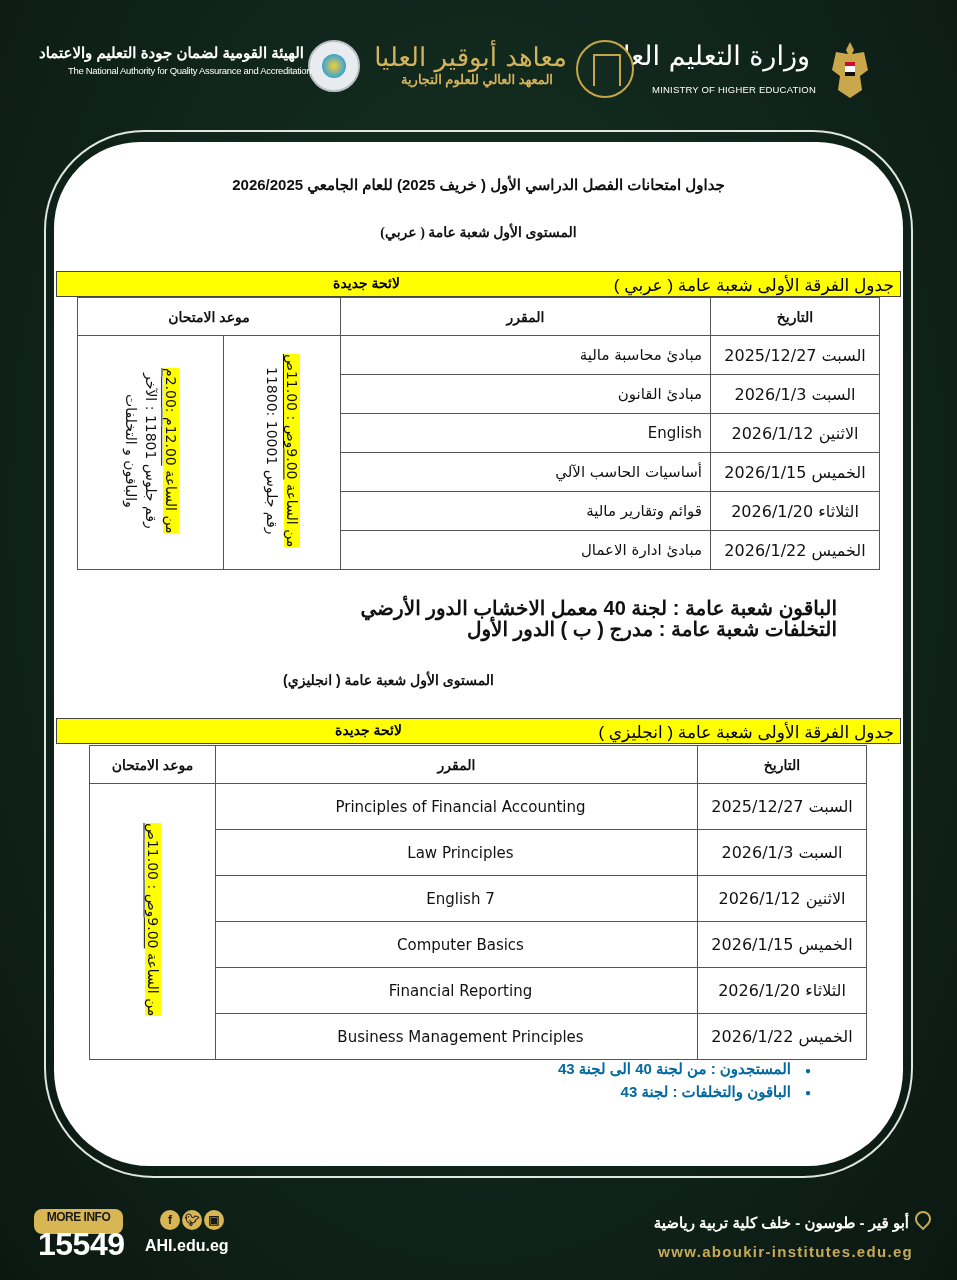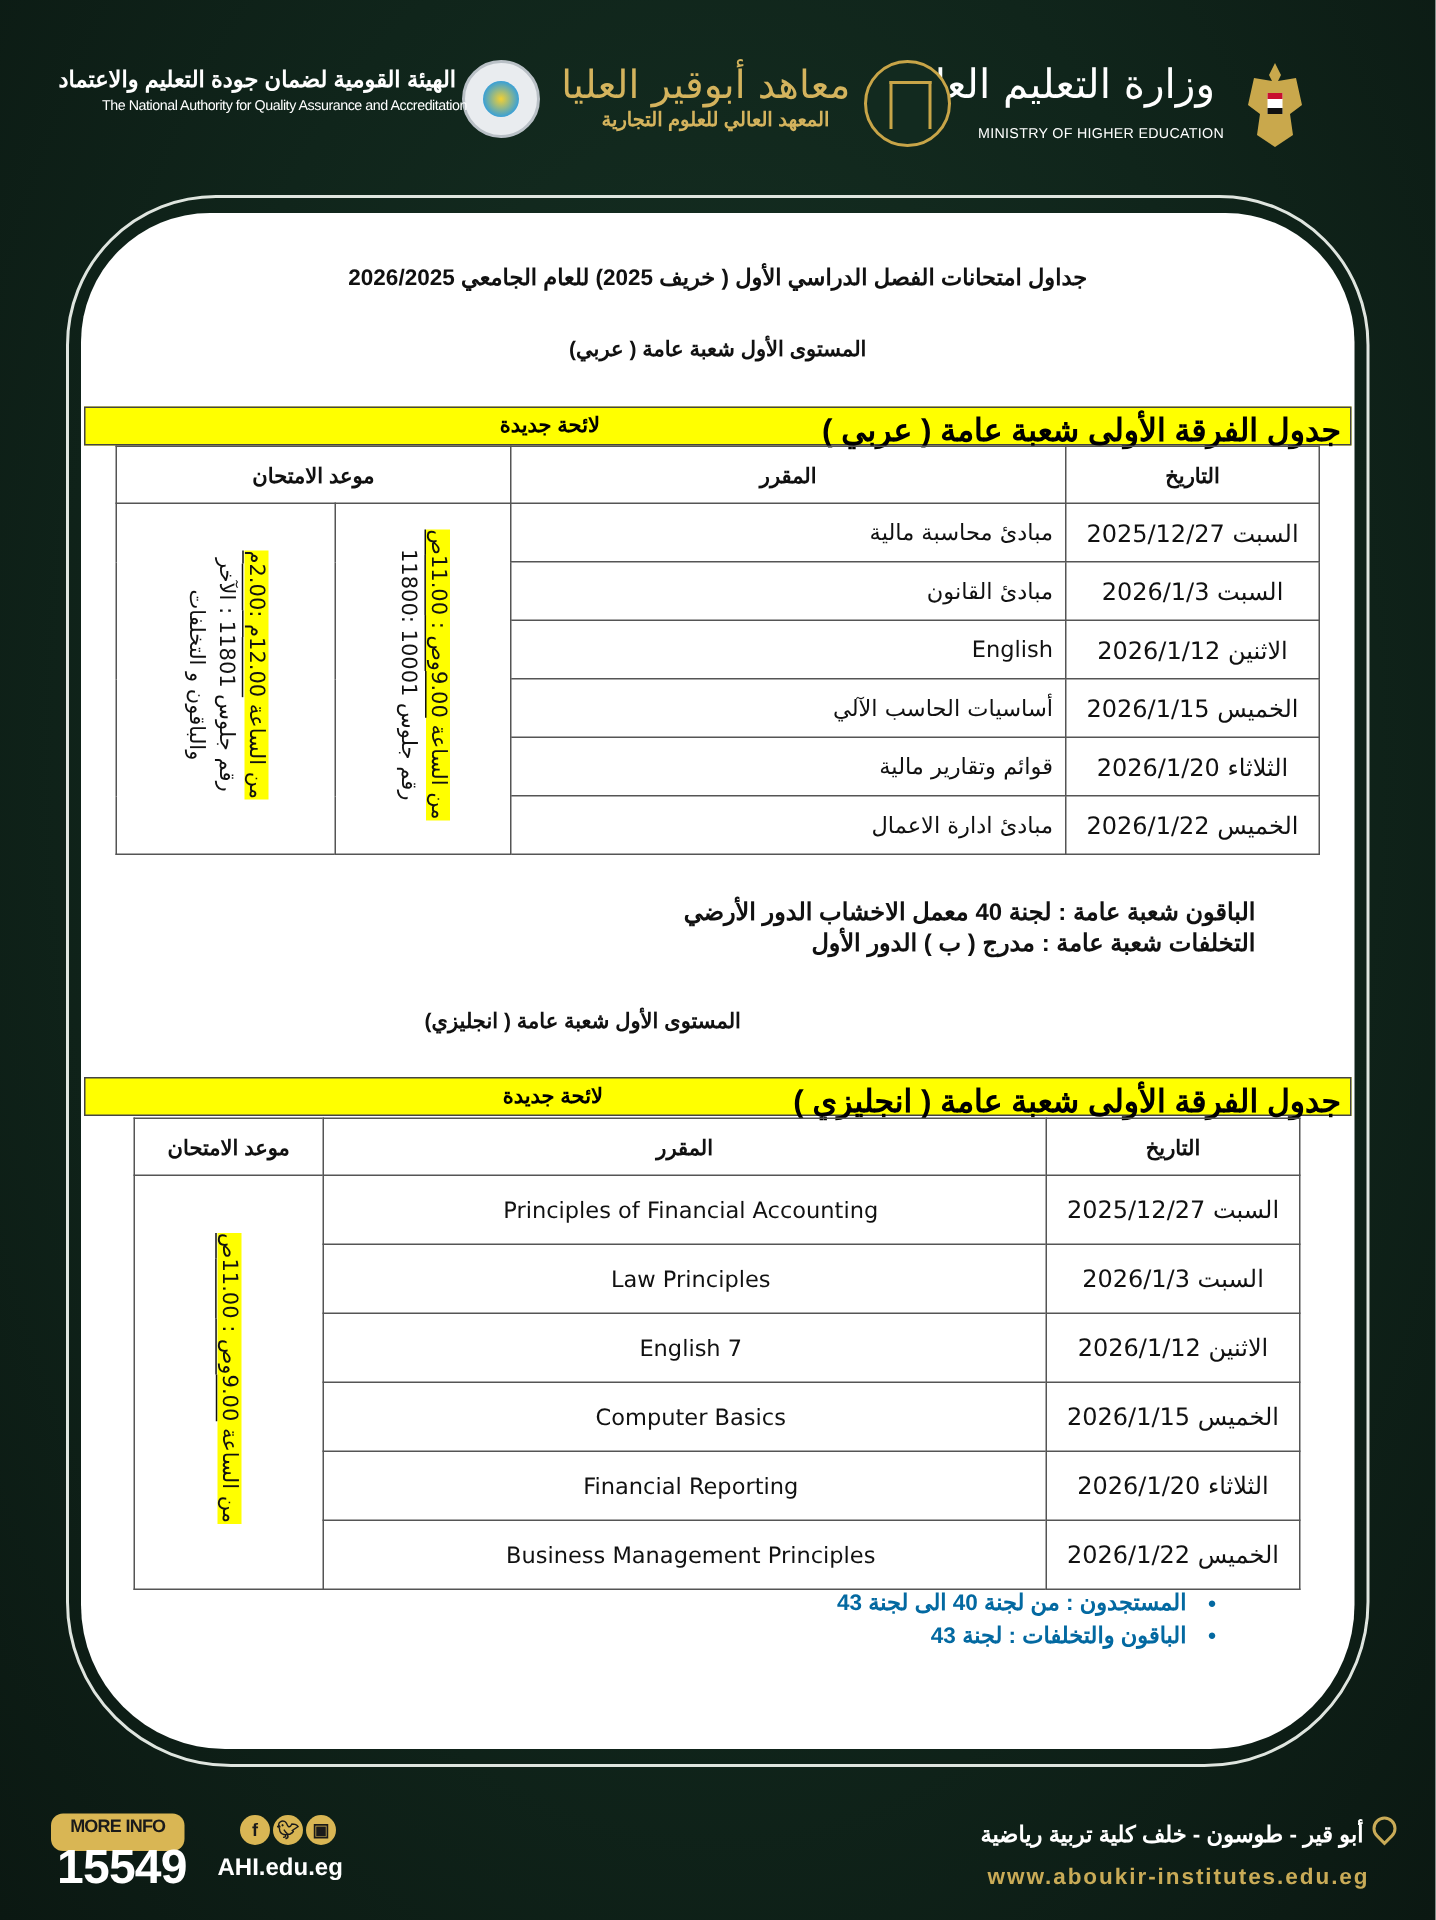--- a/index.html
+++ b/index.html
@@ -27,36 +27,36 @@
 
   
   .frame-outer { position: absolute; left: 44px; top: 130px; width: 869px; height: 1048px; border: 2px solid #dfe5df; border-radius: 100px 100px 110px 110px; box-sizing: border-box; }
   .paper { position: absolute; left: 54px; top: 142px; width: 849px; height: 1024px; background: #fff; border-radius: 86px 86px 96px 96px; overflow: hidden; }
 
   .t-title { position: absolute; left: 0; width: 100%; text-align: center; direction: rtl; font-weight: bold; color: #111; }
   .main-title { top: 34px; font-size: 15px; }
   .sub-title { font-size: 14px; }
 
   .ybar { position: absolute; left: 2px; width: 845px; height: 26px; background: #ffff00; border: 1.5px solid #444; box-sizing: border-box; direction: rtl; }
-  .ybar .a { position: absolute; right: 6px; top: 3px; font-weight: bold; font-size: 21px; color: #000; white-space: nowrap; }
+  .ybar .a { position: absolute; right: 6px; top: 3px; font-weight: normal; font-size: 17px; color: #000; white-space: nowrap; }
   .ybar .b { position: absolute; font-weight: bold; font-size: 14px; color: #000; white-space: nowrap; top: 3px; }
 
   table.sch { position: absolute; border-collapse: collapse; direction: rtl; color: #111; }
   table.sch td, table.sch th { border: 1px solid #555; padding: 0; }
   table.sch th { font-weight: bold; font-size: 14px; height: 37px; }
   table.sch td.date { text-align: center; font-size: 16px; font-family: "DejaVu Sans", sans-serif; white-space: nowrap; margin-left: 34px; }
   table.sch td.course { text-align: right; padding-right: 8px; font-size: 15px; font-family: "DejaVu Sans", sans-serif; white-space: nowrap; }
   table.sch td.course.en { text-align: center; direction: ltr; padding-left: 8px; padding-right: 0; }
 
   .vert { writing-mode: vertical-rl; white-space: nowrap; font-family: "DejaVu Sans", sans-serif; font-size: 14px; line-height: 20px; display: inline-block; }
   .hl { background: #ffff00; }
   .ul { text-decoration: underline; }
   .vcell { text-align: center; vertical-align: middle; }
 
-  .notes { position: absolute; direction: rtl; font-weight: bold; font-size: 16px; color: #111; line-height: 21px; }
+  .notes { position: absolute; direction: rtl; font-weight: bold; font-size: 20px; color: #111; line-height: 21px; }
   .bullets { position: absolute; direction: rtl; font-weight: bold; font-size: 15px; color: #0369a1; line-height: 21px; margin: 0; padding: 0; list-style: none; }
   .bullets li::before { content: "\25CF"; font-size: 10px; margin-left: 14px; vertical-align: middle; }
 
   
   .more-info { position: absolute; left: 34px; top: 1209px; width: 89px; height: 25px; border-radius: 8px; background: #d9b654; color: #1a1a1a; font-size: 12px; font-weight: bold; text-align: center; line-height: 17px; letter-spacing: -0.5px; }
   .hotline { position: absolute; left: 38px; top: 1226px; color: #fff; font-size: 32px; font-weight: bold; letter-spacing: -0.5px; }
   .social { position: absolute; left: 160px; top: 1210px; display: flex; gap: 2px; }
   .social span { width: 20px; height: 20px; border-radius: 50%; background: #d9b654; color: #1a1a1a; font-size: 12px; font-weight: bold; text-align: center; line-height: 20px; }
   .site-short { position: absolute; left: 145px; top: 1237px; color: #fff; font-size: 16px; font-weight: bold; }
   .addr { position: absolute; right: 48px; top: 1214px; color: #fff; font-size: 15px; font-weight: bold; direction: rtl; white-space: nowrap; }
@@ -90,21 +90,21 @@
   <div class="naqaae-name">
     <div class="ar">الهيئة القومية لضمان جودة التعليم والاعتماد</div>
     <div class="en">The National Authority for Quality Assurance and Accreditation</div>
   </div>
 </div>
 
 <div class="frame-outer"></div>
 
 <div class="paper">
   <div class="t-title main-title">جداول امتحانات الفصل الدراسي الأول ( خريف 2025) للعام الجامعي 2026/2025</div>
-  <div class="t-title sub-title" style="top:82px;">المستوى الأول شعبة عامة ( عربي)</div>
+  <div class="t-title sub-title" style="top:82px;font-family:Liberation Serif, serif;">المستوى الأول شعبة عامة ( عربي)</div>
 
   <div class="ybar" style="top:129px;">
     <span class="a">جدول الفرقة الأولى شعبة عامة ( عربي )</span>
     <span class="b" style="right:500px;">لائحة جديدة</span>
   </div>
 
   <table class="sch" style="left:23px; top:155px; width:803px;">
     <colgroup>
         <col style="width:169px">
         <col style="width:370px">

